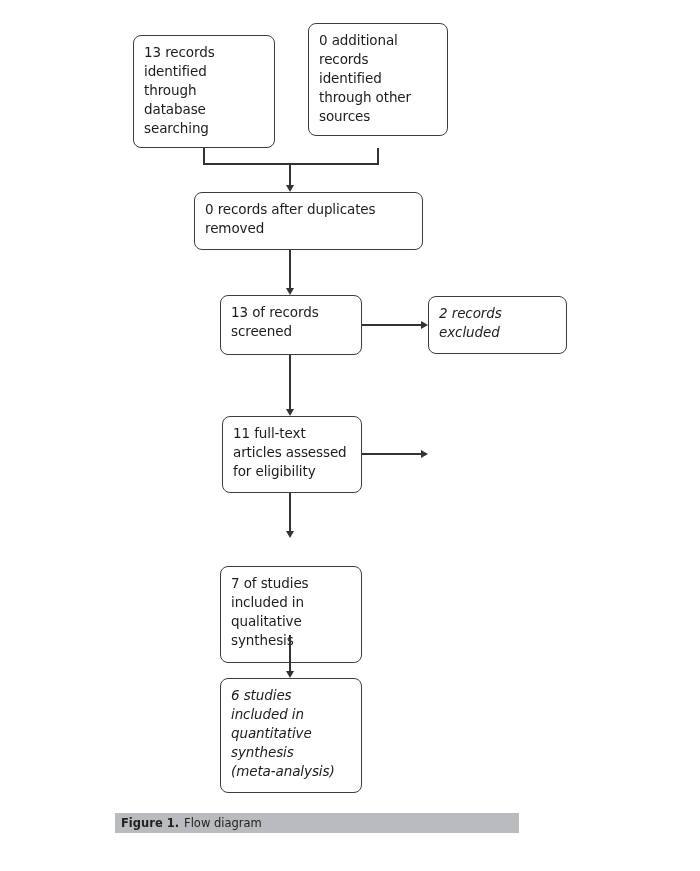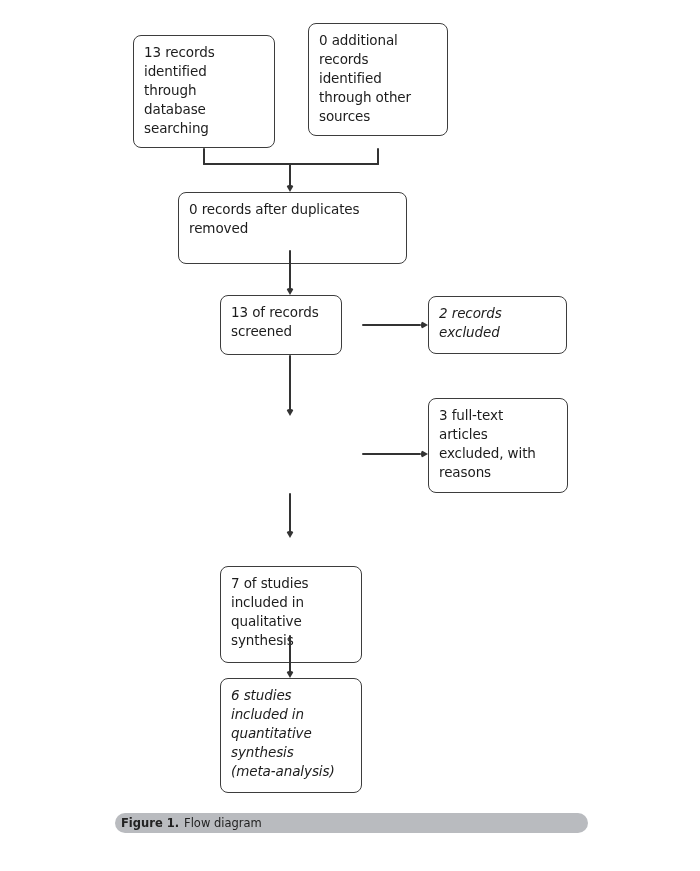--- a/index.html
+++ b/index.html
@@ -1,15 +1,15 @@
 <!DOCTYPE html>
 <html><head>
 <meta charset="utf-8">
 <style>
-  * { margin: 0; padding: 0; box-sizing: border-box; border-radius: 23px; }
+  * { margin: 0; padding: 0; box-sizing: border-box; }
   html, body { background: #ffffff; }
   body {
     width: 700px; height: 871px;
     font-family: "DejaVu Sans", sans-serif;
     position: relative; overflow: hidden;
   }
   .canvas { position: absolute; left: 0; top: 0; width: 700px; height: 871px; background: #ffffff; }
 
   .fbox {
     position: absolute;
@@ -20,43 +20,43 @@
     font-size: 13.5px;
     line-height: 19px;
     white-space: pre-line;
     padding: 7px 5px 5px 10px;
     letter-spacing: -0.1px;
   }
 
   
   [data-name="box-records-identified"]  { left: 133px; top: 35px;  width: 142px; height: 113px; }
   [data-name="box-additional-records"]  { left: 308px; top: 23px;  width: 140px; height: 113px; }
-  [data-name="box-after-duplicates"]    { left: 178px; top: 192px; width: 229px; height: 72px;  }
-  [data-name="box-records-screened"]    { left: 220px; top: 295px; width: 122px; height: 60px;  }
+  [data-name="box-after-duplicates"]    { left: 194px; top: 192px; width: 229px; height: 58px;  }
+  [data-name="box-records-screened"]    { left: 220px; top: 295px; width: 142px; height: 60px;  }
   [data-name="box-records-excluded"]    { left: 428px; top: 296px; width: 139px; height: 58px; font-style: italic;  }
   [data-name="box-fulltext-assessed"]   { left: 222px; top: 416px; width: 140px; height: 77px;  }
   [data-name="box-fulltext-excluded"]   { left: 428px; top: 398px; width: 140px; height: 95px;  }
   [data-name="box-qualitative"]         { left: 220px; top: 538px; width: 142px; height: 97px; margin-top: 28px;  }
   [data-name="box-quantitative"]        { left: 220px; top: 678px; width: 142px; height: 115px; font-style: italic; }
 
   .vline { position: absolute; width: 2px;  background: #333333; }
   .hline { position: absolute; height: 2px; background: #333333; }
   .ah-down {
     position: absolute; width: 0; height: 0;
     border-left: 4px solid transparent; border-right: 4px solid transparent;
     border-top: 7px solid #333333;
   }
   .ah-right {
     position: absolute; width: 0; height: 0;
     border-top: 4px solid transparent; border-bottom: 4px solid transparent;
     border-left: 7px solid #333333;
   }
 
   .caption {
-    position: absolute; left: 115px; top: 813px; width: 473px; height: 20px;
+    position: absolute; left: 115px; top: 813px; width: 404px; height: 20px;
     background: #b9bbbf;
     font-size: 11.5px; line-height: 20px;
     color: #222222;
     padding-left: 6px;
     overflow: hidden;
   }
   .caption .cap-bold { font-weight: bold; }
   .caption .cap-rest { margin-left: 5px; }
 </style>
 </head>
@@ -90,26 +90,25 @@
   <div class="fbox" data-name="box-records-screened">13 of records
 screened</div>
   <div class="hline" data-name="connector-screened-to-excluded" style="left:362px; top:324px; width:59px;"></div>
   <div class="ah-right" data-name="arrowhead-into-records-excluded" style="left:421px; top:321px;"></div>
   <div class="fbox" data-name="box-records-excluded">2 records
 excluded</div>
 
   <div class="vline" data-name="connector-screened-to-fulltext" style="left:289px; top:355px; height:55px;"></div>
   <div class="ah-down" data-name="arrowhead-into-fulltext" style="left:286px; top:409px;"></div>
 
+  <div class="fbox" data-name="box-fulltext-assessed">11 full-text
+articles assessed
+for eligibility</div>
   <div class="hline" data-name="connector-fulltext-to-excluded" style="left:362px; top:453px; width:59px;"></div>
   <div class="ah-right" data-name="arrowhead-into-fulltext-excluded" style="left:421px; top:450px;"></div>
-  <div class="fbox" data-name="box-fulltext-excluded">3 full-text
-articles
-excluded, with
-reasons</div>
 
   <div class="vline" data-name="connector-fulltext-to-qualitative" style="left:289px; top:493px; height:39px;"></div>
   <div class="ah-down" data-name="arrowhead-into-qualitative" style="left:286px; top:531px;"></div>
 
   <div class="fbox" data-name="box-qualitative">7 of studies
 included in
 qualitative
 synthesis</div>
 
   <div class="vline" data-name="connector-qualitative-to-quantitative" style="left:289px; top:635px; height:37px;"></div>

